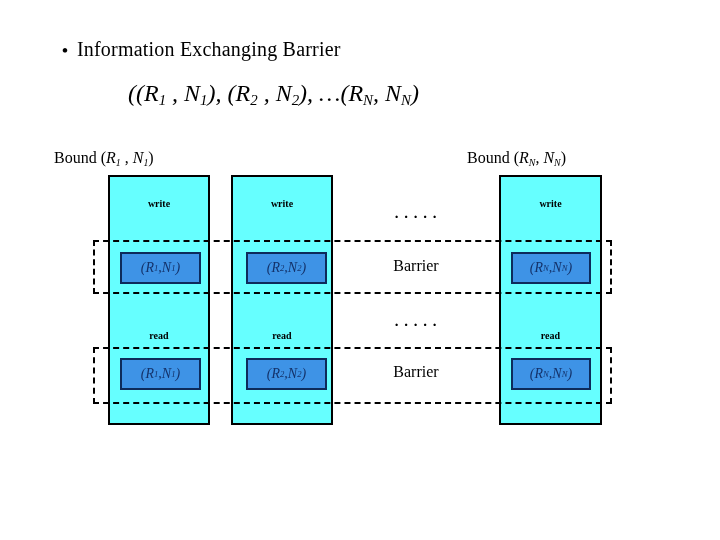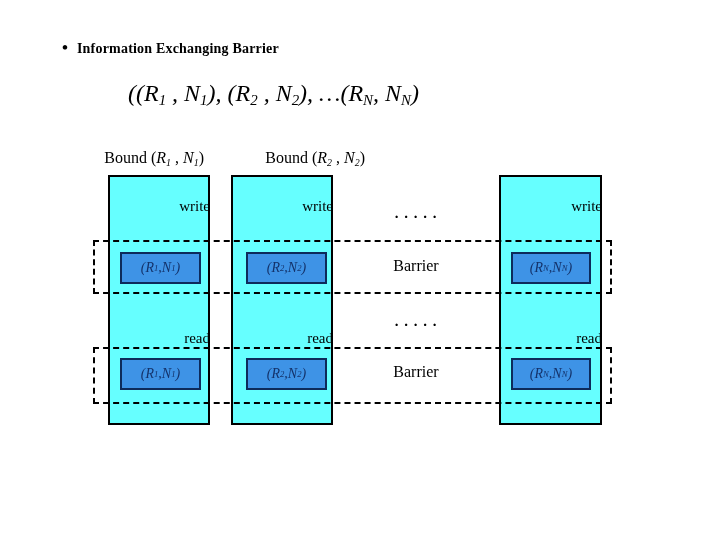--- a/index.html
+++ b/index.html
@@ -3,34 +3,34 @@
 <meta charset="utf-8">
 <style>
   html,body{margin:0;padding:0;background:#ffffff;}
   .slide{
     position:relative;width:720px;height:540px;background:#ffffff;
     font-family:"Liberation Serif","DejaVu Serif",serif;color:#000;overflow:hidden;
   }
   
   .title-row{position:absolute;left:62px;top:38px;display:flex;align-items:baseline;gap:9px;}
   .bullet{font-size:17px;font-weight:bold;}
-  .title-text{font-size:14px;font-weight:bold;letter-spacing:0.2px;}
+  .title-text{font-size:20px;font-weight:normal;letter-spacing:0.2px;}
   
   .formula{position:absolute;left:128px;top:80px;font-size:24px;font-style:italic;white-space:nowrap;}
   
   .it{font-style:italic;}
   .sub{font-size:0.62em;font-style:italic;vertical-align:-0.28em;}
   
-  .col-header{position:absolute;top:149px;width:150px;height:20px;font-size:16px;text-align:right;white-space:nowrap;z-index:4;}
+  .col-header{position:absolute;top:149px;width:150px;height:20px;font-size:16px;text-align:left;white-space:nowrap;z-index:4;}
   .ch1{left:54px;} .ch2{left:215px;} .ch3{left:467px;}
   
   .column{position:absolute;top:175px;height:250px;background:#66FFFF;border:2px solid #000;box-sizing:border-box;z-index:1;}
   .cx1{left:108px;width:102px;} .cx2{left:231px;width:102px;} .cx3{left:499px;width:103px;}
   
-  .rowlabel{position:absolute;font-size:15px;text-align:right;z-index:4;}
+  .rowlabel{position:absolute;font-size:10px;text-align:center;z-index:4;font-weight:bold;}
   .lx1{left:108px;width:102px;} .lx2{left:231px;width:102px;} .lx3{left:499px;width:103px;}
   .y-write{top:198px;} .y-read{top:330px;}
   
   .dashed-band{position:absolute;left:93px;width:519px;border:2px dashed #000;box-sizing:border-box;background:transparent;z-index:2;}
   .band-top{top:240px;height:54px;}
   .band-bottom{top:347px;height:57px;}
   
   .tuple-box{
     position:absolute;height:32px;background:#3E93E6;border:2px solid #0D2B5B;box-sizing:border-box;
     display:flex;align-items:center;justify-content:center;
@@ -51,21 +51,21 @@
 <div class="slide">
 
   <div class="title-row">
     <span class="bullet">•</span>
     <span class="title-text">Information Exchanging Barrier</span>
   </div>
 
   <div class="formula"><span class="it">((</span><span class="it">R</span><span class="it sub">1</span><span class="it"> , </span><span class="it">N</span><span class="it sub">1</span><span class="it">), (</span><span class="it">R</span><span class="it sub">2</span><span class="it"> , </span><span class="it">N</span><span class="it sub">2</span><span class="it">), …(</span><span class="it">R</span><span class="it sub">N</span><span class="it">, </span><span class="it">N</span><span class="it sub">N</span><span class="it">)</span></div>
 
   <div class="col-header ch1"><span>Bound (</span><span class="it">R</span><span class="it sub">1</span><span> , </span><span class="it">N</span><span class="it sub">1</span><span>)</span></div>
-  <div class="col-header ch2"><span>Bound (</span><span class="it">R</span><span class="it sub">2</span><span> , </span><span class="it">N</span><span class="it sub">2</span><span>)</span></div>
+  <div class="col-header ch3"><span>Bound (</span><span class="it">R</span><span class="it sub">N</span><span>, </span><span class="it">N</span><span class="it sub">N</span><span>)</span></div>
 
   <div class="column cx1"></div>
   <div class="column cx2"></div>
   <div class="column cx3"></div>
 
   <div class="dashed-band band-top"></div>
   <div class="dashed-band band-bottom"></div>
 
   <div class="rowlabel lx1 y-write">write</div>
   <div class="rowlabel lx2 y-write">write</div>

